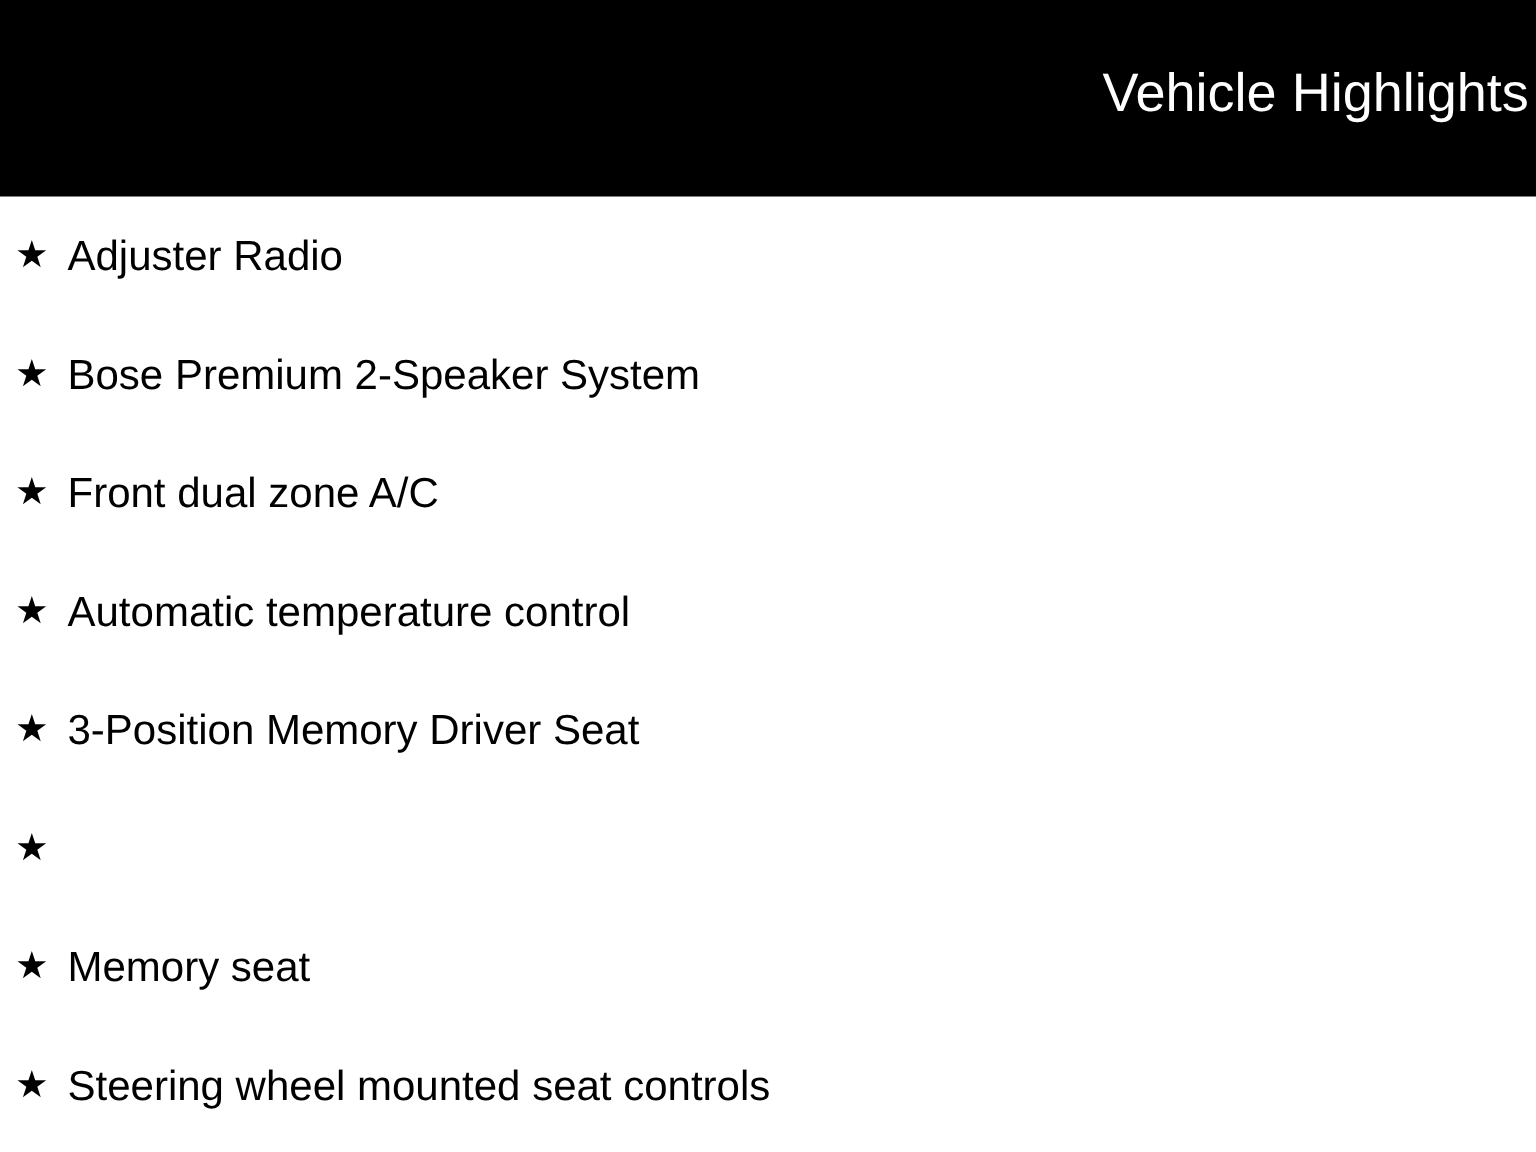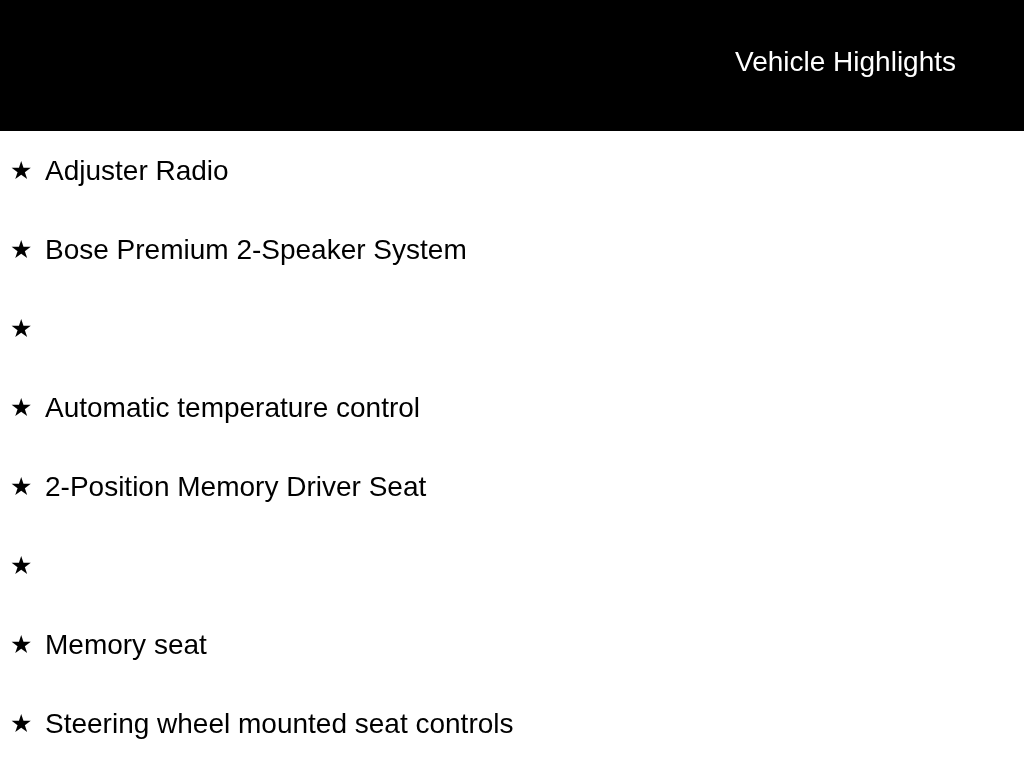--- a/index.html
+++ b/index.html
@@ -19,21 +19,21 @@
     top: 0;
     left: 0;
     width: 1024px;
     height: 131px;
     background: #000000;
   }
   .header-title {
     position: absolute;
     left: 735px;
     top: 46px;
-    font-size: 28px;
+    font-size: 36px;
     line-height: 32px;
     color: #ffffff;
     white-space: nowrap;
   }
   .highlights-list {
     position: absolute;
     top: 131px;
     left: 0;
     width: 1024px;
     list-style: none;
@@ -73,28 +73,29 @@
   <li class="item">
     <span class="star">★</span>
     <span class="label">Adjuster Radio</span>
   </li>
   <li class="item">
     <span class="star">★</span>
     <span class="label">Bose Premium 2-Speaker System</span>
   </li>
   <li class="item">
     <span class="star">★</span>
+    <span class="label">Front dual zone A/C</span>
   </li>
   <li class="item">
     <span class="star">★</span>
     <span class="label">Automatic temperature control</span>
   </li>
   <li class="item">
     <span class="star">★</span>
-    <span class="label">2-Position Memory Driver Seat</span>
+    <span class="label">3-Position Memory Driver Seat</span>
   </li>
   <li class="item">
     <span class="star">★</span>
   </li>
   <li class="item">
     <span class="star">★</span>
     <span class="label">Memory seat</span>
   </li>
   <li class="item">
     <span class="star">★</span>

